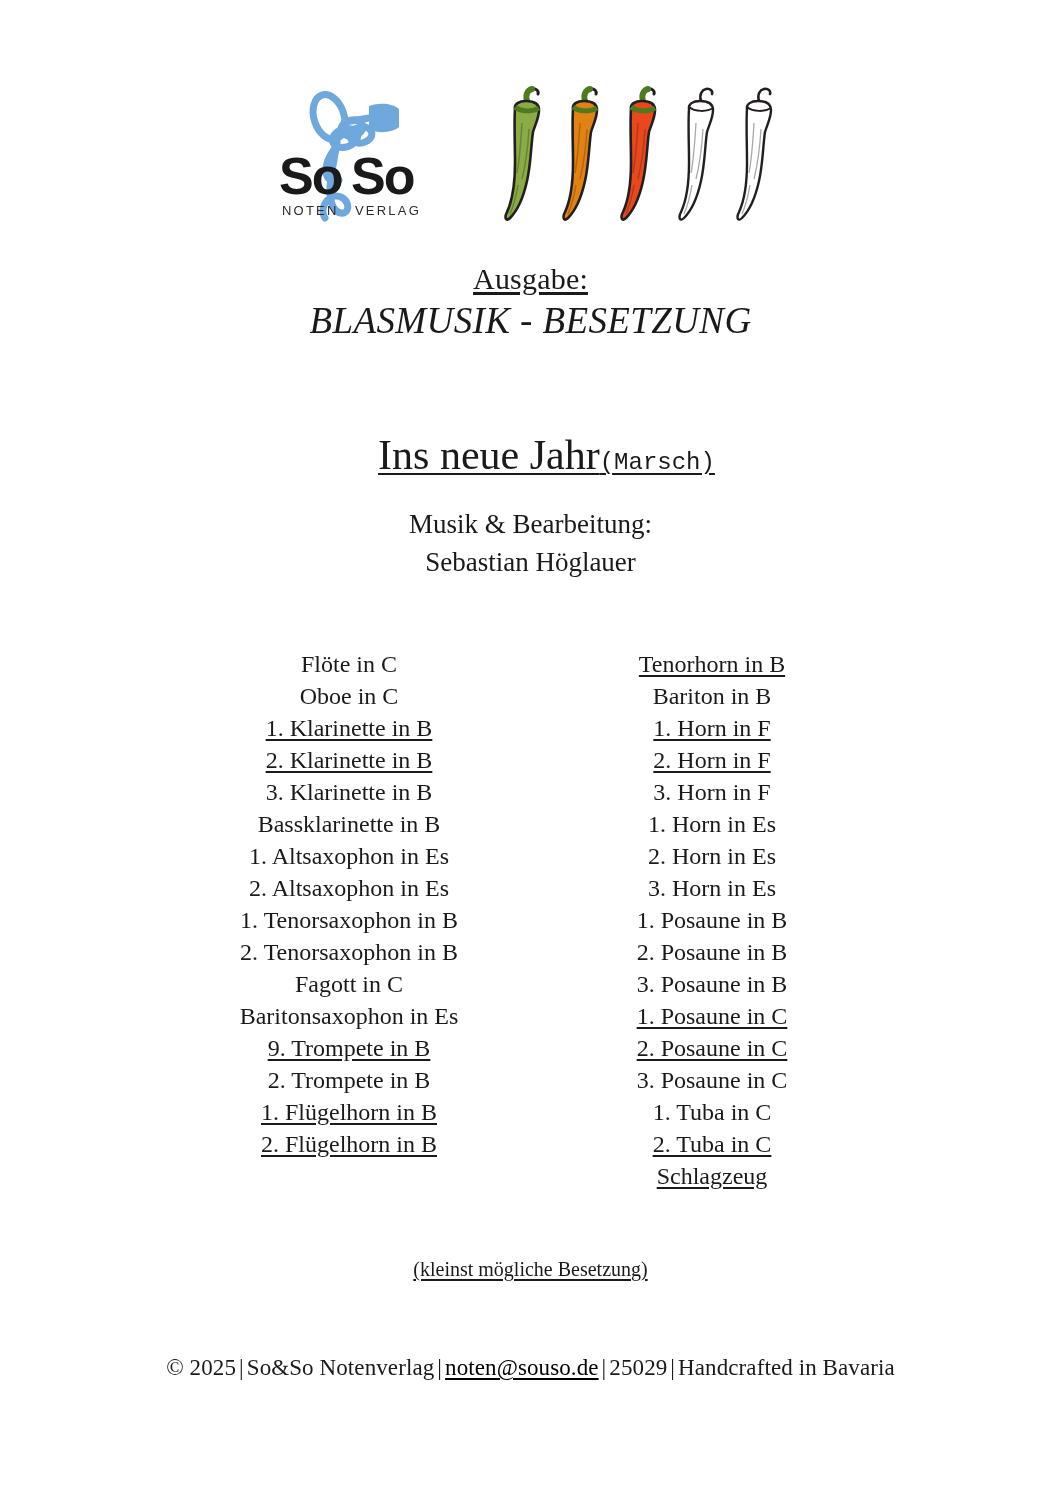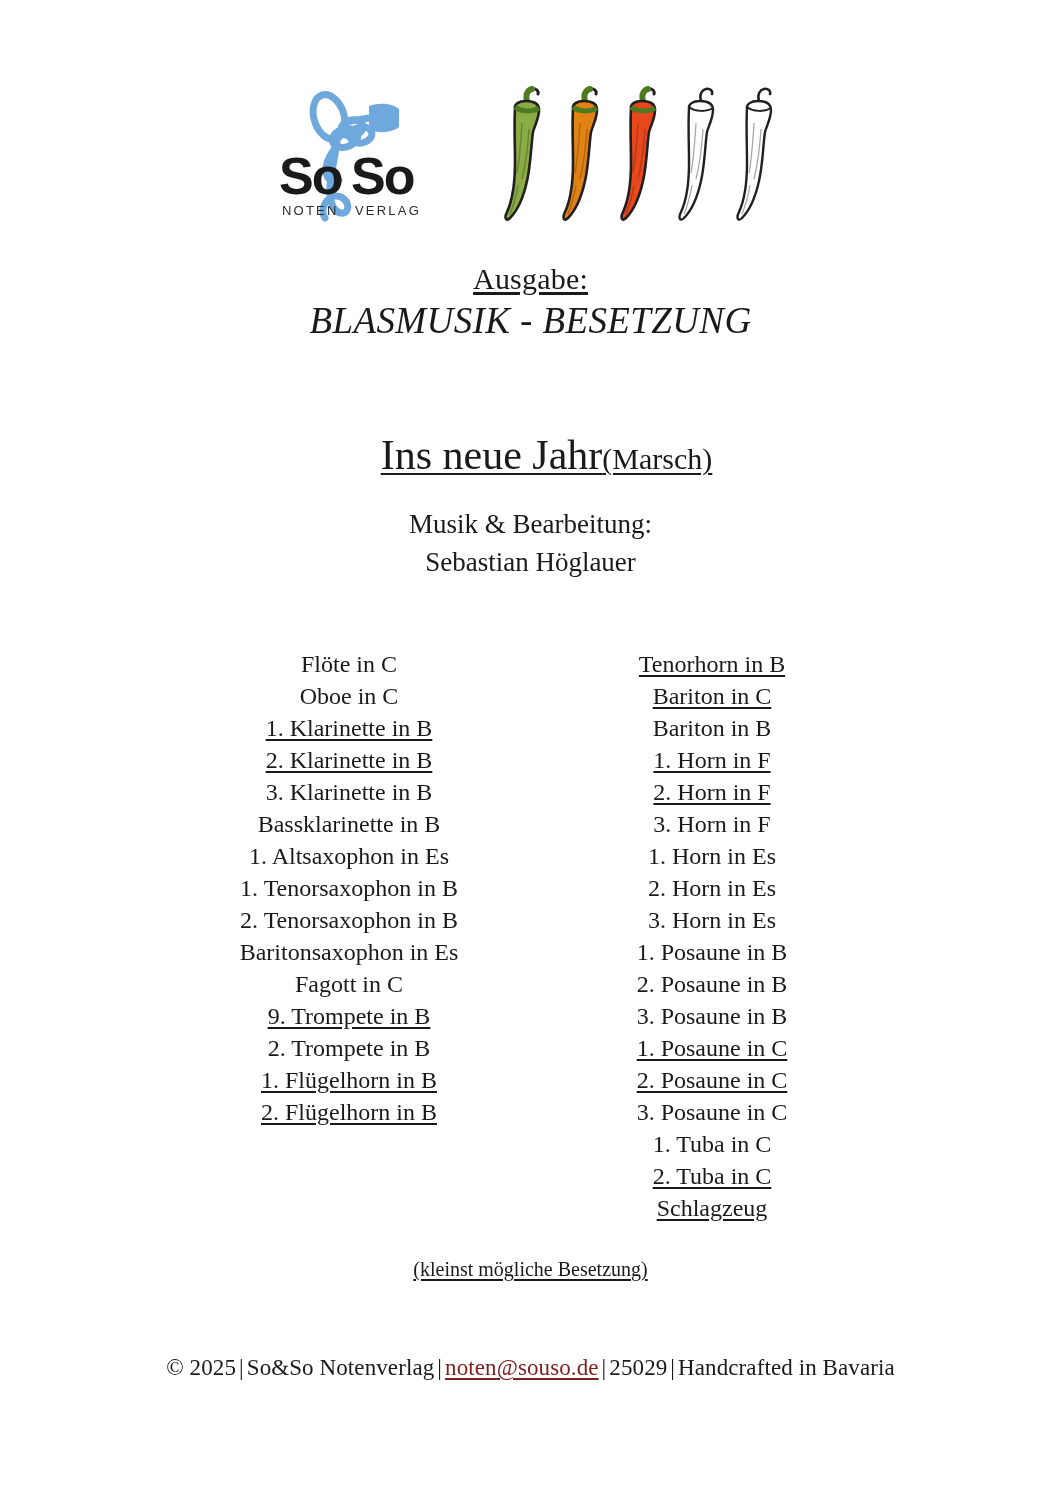--- a/index.html
+++ b/index.html
@@ -95,21 +95,22 @@
     display: inline-block;
     text-decoration: underline;
     text-underline-offset: 4px;
     text-decoration-thickness: 2px;
   }
   .piece-title .main {
     font-size: 42px;
     margin-left: 32px;
   }
   .piece-title .sub {
-    font-size: 30px;
+    font-size: 24px;
+    font-family: Liberation Mono, monospace;
   }
 
   .composer {
     position: absolute;
     top: 505px;
     left: 0;
     width: 1061px;
     text-align: center;
     font-size: 27px;
     line-height: 1.42;
@@ -161,21 +162,21 @@
     top: 1355px;
     left: 0;
     width: 1061px;
     text-align: center;
     font-size: 23px;
     letter-spacing: 0.1px;
   }
   .copyright .mail {
     text-decoration: underline;
     text-underline-offset: 2.5px;
-    color: #7f1d1d;
+    color: #000000;
   }
   .sep { padding: 0 3px; }
 </style>
 </head>
 <body>
 
 <div class="page">
 
   <div class="masthead">
     <div class="masthead-inner">
@@ -304,32 +305,32 @@
 
   <div class="instruments">
     <div class="inst-col left" id="col-left">
         <div class="inst-item"><span>Flöte in C</span></div>
         <div class="inst-item"><span>Oboe in C</span></div>
         <div class="inst-item u"><span>1. Klarinette in B</span></div>
         <div class="inst-item u"><span>2. Klarinette in B</span></div>
         <div class="inst-item"><span>3. Klarinette in B</span></div>
         <div class="inst-item"><span>Bassklarinette in B</span></div>
         <div class="inst-item"><span>1. Altsaxophon in Es</span></div>
+        <div class="inst-item"><span>2. Altsaxophon in Es</span></div>
         <div class="inst-item"><span>1. Tenorsaxophon in B</span></div>
         <div class="inst-item"><span>2. Tenorsaxophon in B</span></div>
+        <div class="inst-item"><span>Fagott in C</span></div>
         <div class="inst-item"><span>Baritonsaxophon in Es</span></div>
-        <div class="inst-item"><span>Fagott in C</span></div>
         <div class="inst-item u"><span>9. Trompete in B</span></div>
         <div class="inst-item"><span>2. Trompete in B</span></div>
         <div class="inst-item u"><span>1. Flügelhorn in B</span></div>
         <div class="inst-item u"><span>2. Flügelhorn in B</span></div>
       </div>
     <div class="inst-col right" id="col-right">
         <div class="inst-item u"><span>Tenorhorn in B</span></div>
-        <div class="inst-item u"><span>Bariton in C</span></div>
         <div class="inst-item"><span>Bariton in B</span></div>
         <div class="inst-item u"><span>1. Horn in F</span></div>
         <div class="inst-item u"><span>2. Horn in F</span></div>
         <div class="inst-item"><span>3. Horn in F</span></div>
         <div class="inst-item"><span>1. Horn in Es</span></div>
         <div class="inst-item"><span>2. Horn in Es</span></div>
         <div class="inst-item"><span>3. Horn in Es</span></div>
         <div class="inst-item"><span>1. Posaune in B</span></div>
         <div class="inst-item"><span>2. Posaune in B</span></div>
         <div class="inst-item"><span>3. Posaune in B</span></div>

